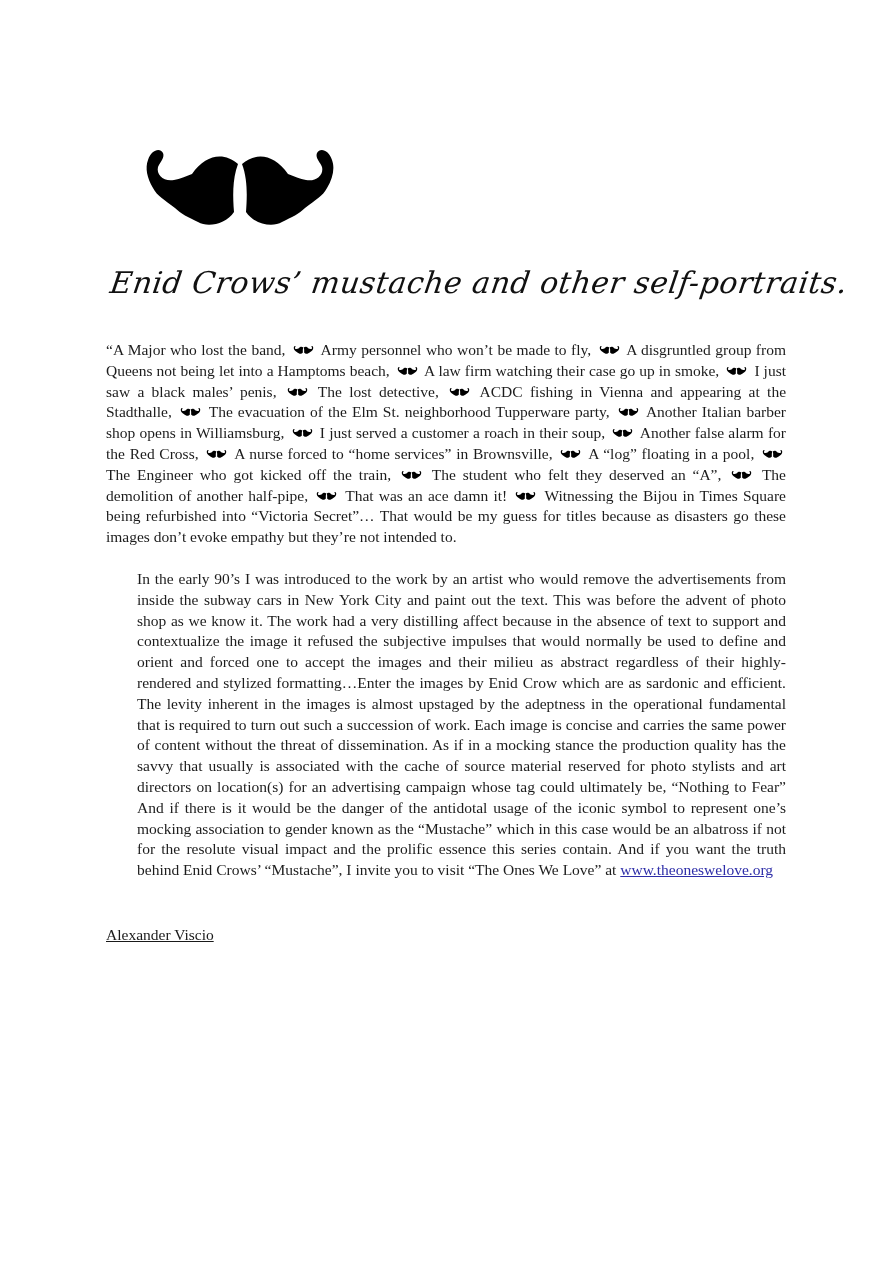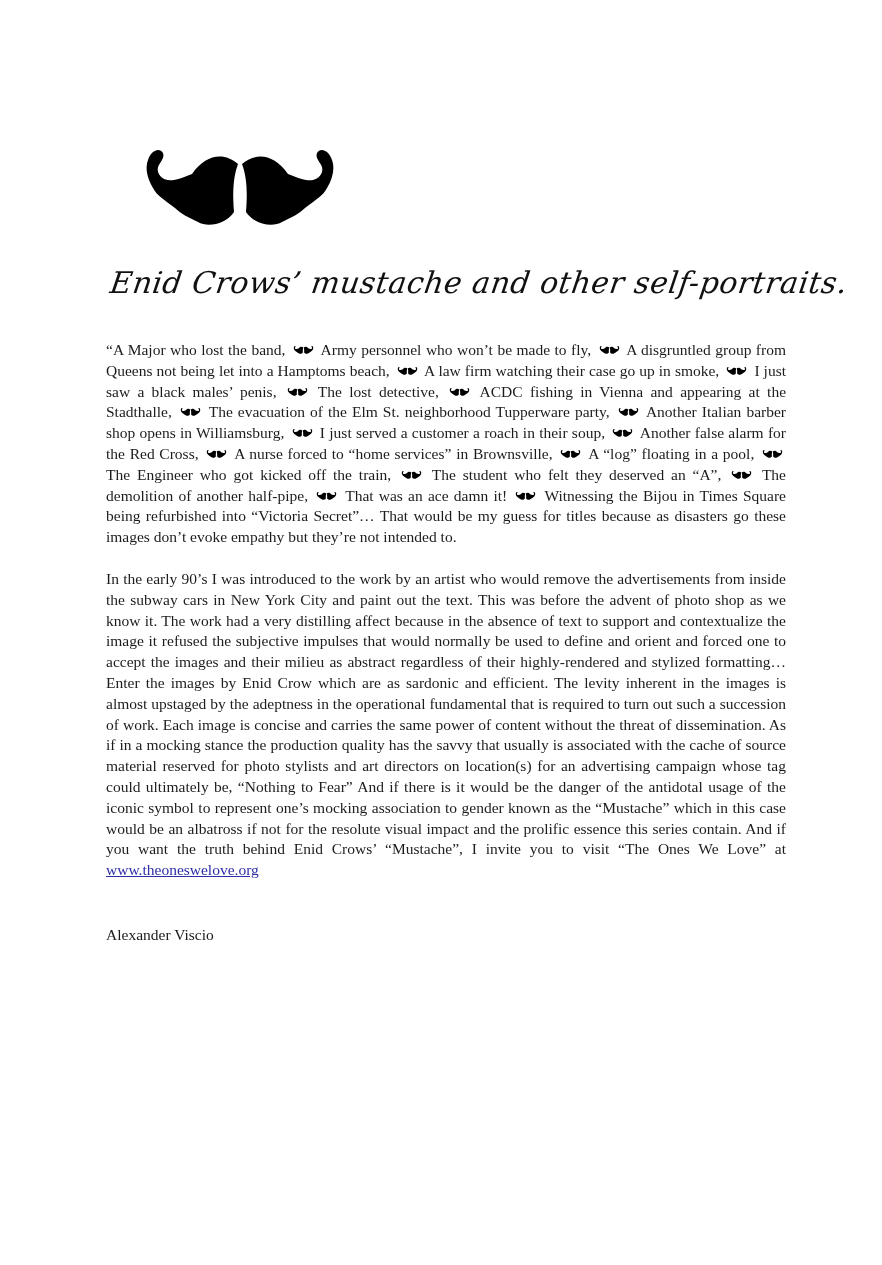--- a/index.html
+++ b/index.html
@@ -43,21 +43,21 @@
     color: #111111;
   }
   .body-text {
     font-size: 15.5px;
     line-height: 20.8px;
     text-align: justify;
     margin: 0;
     color: #1c1c1c;
   }
   .p1 { margin-top: 40px; }
-  .p2 { margin-top: 21px; }
+  .p2 { margin-top: 21px; margin-left: 31px; }
   .stache-inline {
     display: inline-block;
     width: 25px;
     height: 11px;
     line-height: 0;
     margin: 0 1px;
   }
   .stache-inline svg {
     width: 25px;
     height: 11px;
@@ -67,20 +67,21 @@
   .doc-link {
     color: #2d2da8;
     text-decoration: underline;
     cursor: pointer;
   }
   .signature {
     font-size: 15.5px;
     line-height: 20.8px;
     margin: 44px 0 0 0;
     text-align: left;
+    text-decoration: underline;
   }
 </style>
 </head>
 <body>
 
 <svg width="0" height="0" style="position:absolute" xmlns="http://www.w3.org/2000/svg" xmlns:xlink="http://www.w3.org/1999/xlink" aria-hidden="true">
   <defs>
     <path id="stache-half" class="stache-fill" d="M118,30
          C112,46 113,64 114,78
          C106,90 88,94 78,88

